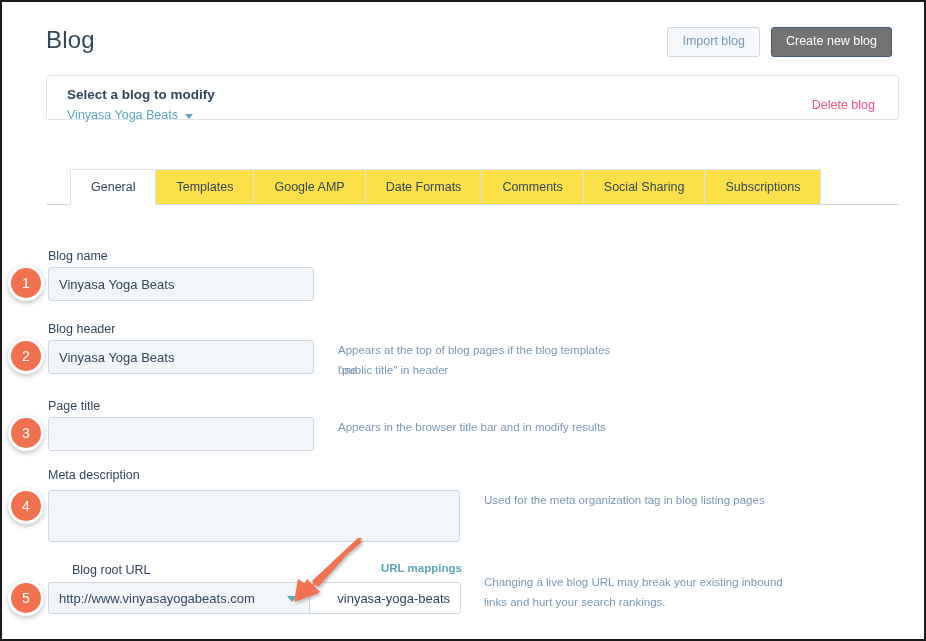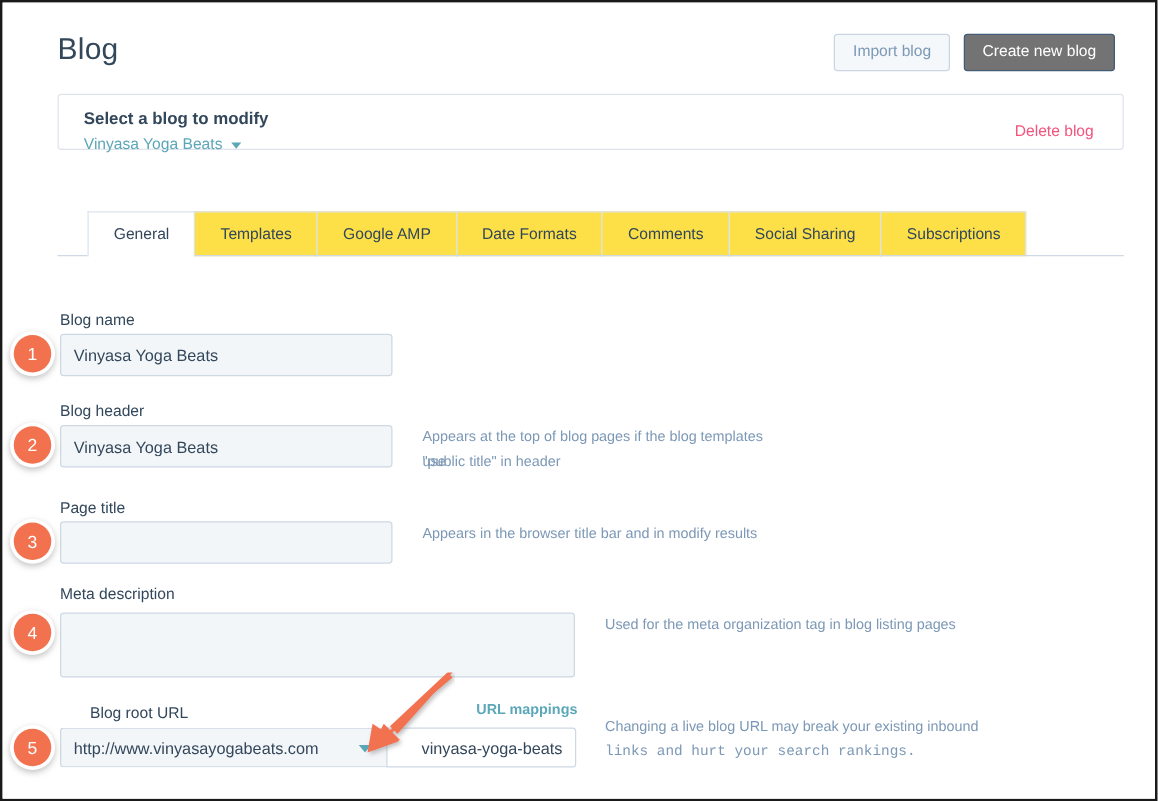--- a/index.html
+++ b/index.html
@@ -311,21 +311,21 @@
     <div class="badge" style="left:9px; top:489px;">4</div>
 
     <div class="field-label" style="left:46px; top:561px;margin-left:24px;">Blog root URL</div>
     <div class="url-mappings">URL mappings</div>
     <div class="url-domain">
       <span>http://www.vinyasayogabeats.com</span>
       <span class="caret"></span>
     </div>
     <input class="url-slug" value="vinyasa-yoga-beats" style="">
     <div class="helper" style="left:482px; top:570px; width:300px;">Changing a live blog URL may break your existing inbound</div>
-    <div class="helper" style="left:482px; top:590px; width:300px;font-family:Liberation Mono, monospace;">links and hurt your search rankings.</div>
+    <div class="helper" style="left:482px; top:590px; width:300px;">links and hurt your search rankings.</div>
     <div class="badge" style="left:9px; top:581px;">5</div>
 
   </div>
 
   <svg class="arrow-anno" viewBox="0 0 90 70">
     <defs>
       <filter id="ashadow" x="-30%" y="-30%" width="180%" height="180%">
         <feDropShadow dx="1.5" dy="2" stdDeviation="1.6" flood-color="#888" flood-opacity="0.55"></feDropShadow>
       </filter>
     </defs>

